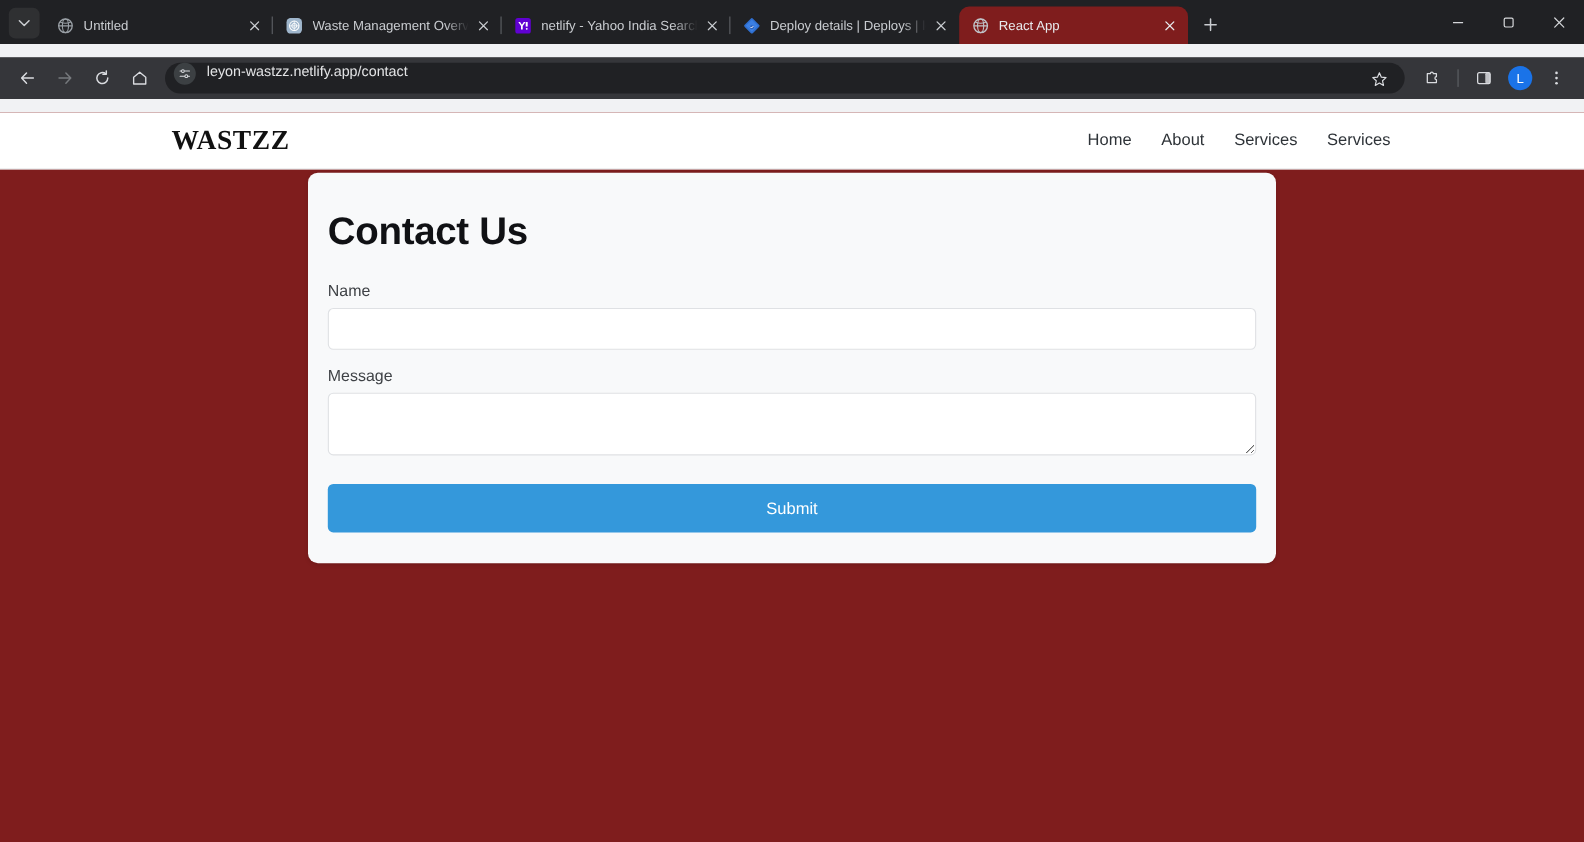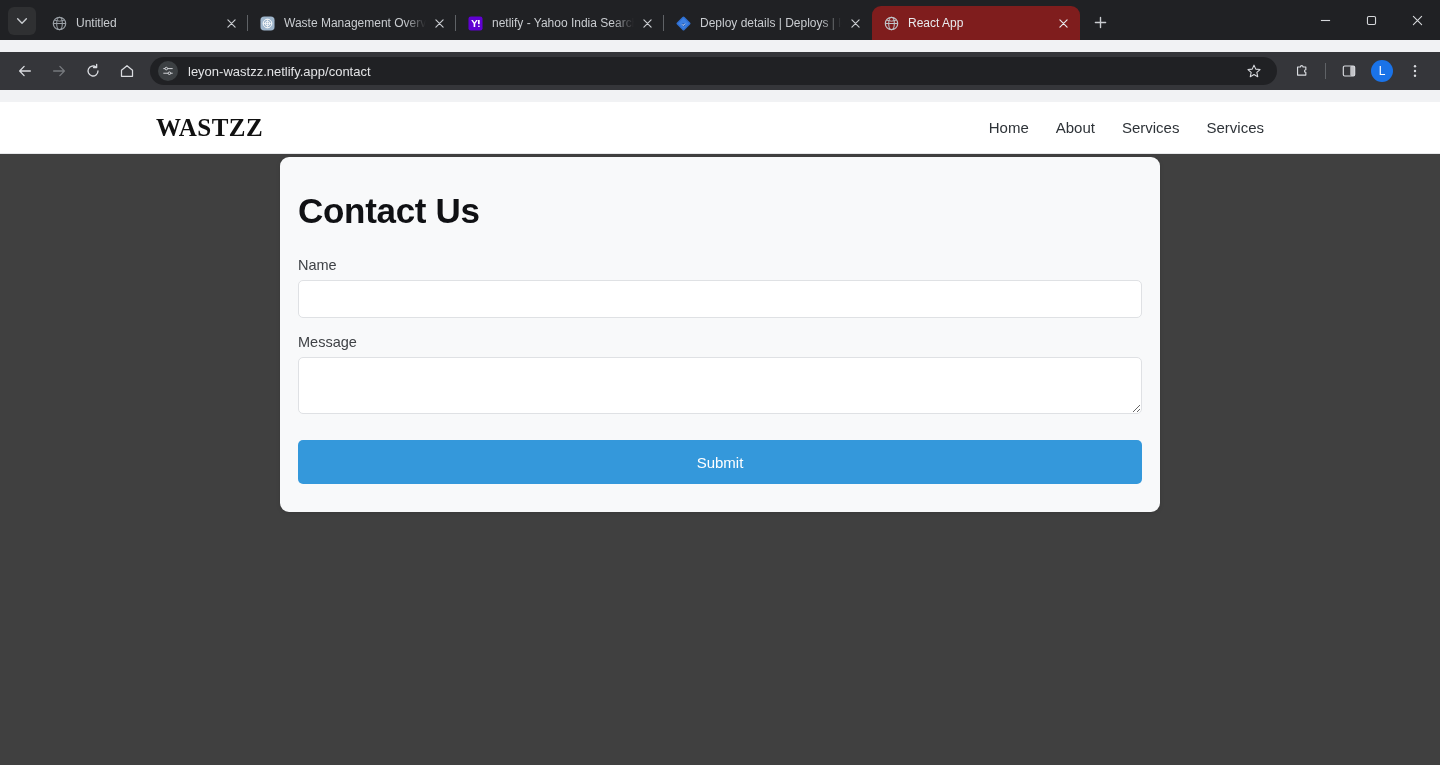--- a/index.html
+++ b/index.html
@@ -111,21 +111,21 @@
     margin: 0 2px;
   }
   .tb-btn svg { width: 16px; height: 16px; }
 
   .omnibox {
     flex: 1 1 auto;
     height: 28px;
     background: #202124;
     border-radius: 14px;
     display: flex;
-    align-items: center;
+    align-items: flex-start;
     padding: 0 6px 0 8px;
     margin: 0 8px 0 6px;
     min-width: 0;
   }
   .site-icon {
     width: 20px; height: 20px; flex: 0 0 20px;
     border-radius: 50%;
     background: #3c4043;
     display: flex; align-items: center; justify-content: center;
     margin-right: 10px;
@@ -146,21 +146,21 @@
     color: #fff;
     font-size: 12px;
     display: flex; align-items: center; justify-content: center;
     margin: 0 5px;
     flex: 0 0 22px;
   }
 
   
   .viewport {
     flex: 1 1 auto;
-    background: #404040;
+    background: #7f1d1d;
     overflow: hidden;
     position: relative;
   }
 
   .site-header {
     background: #ffffff;
     height: 52px;
     border-bottom: 1px solid #e7e8ea;
     display: flex;
     align-items: center;

